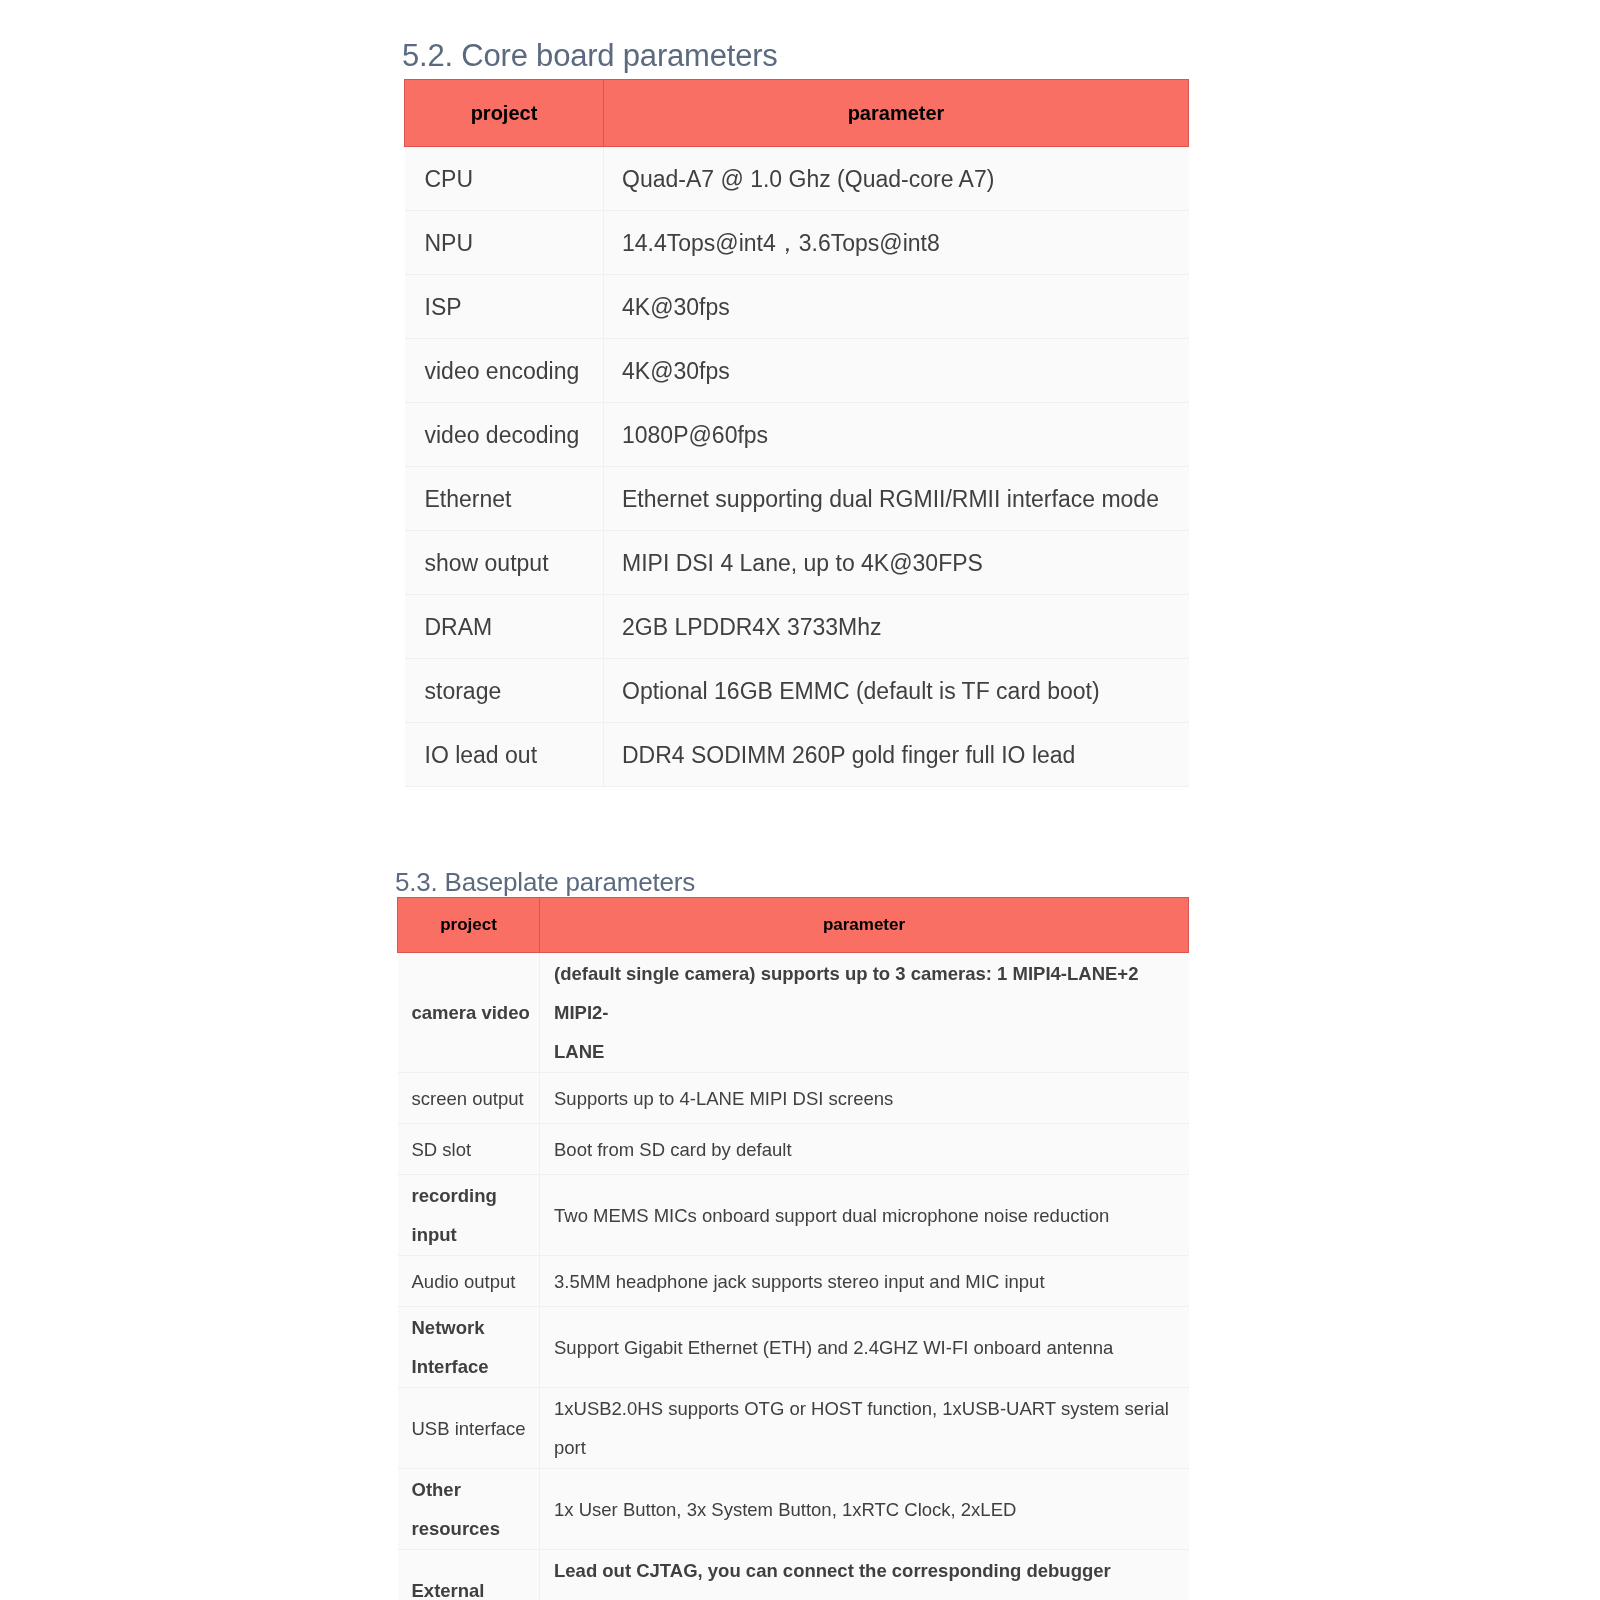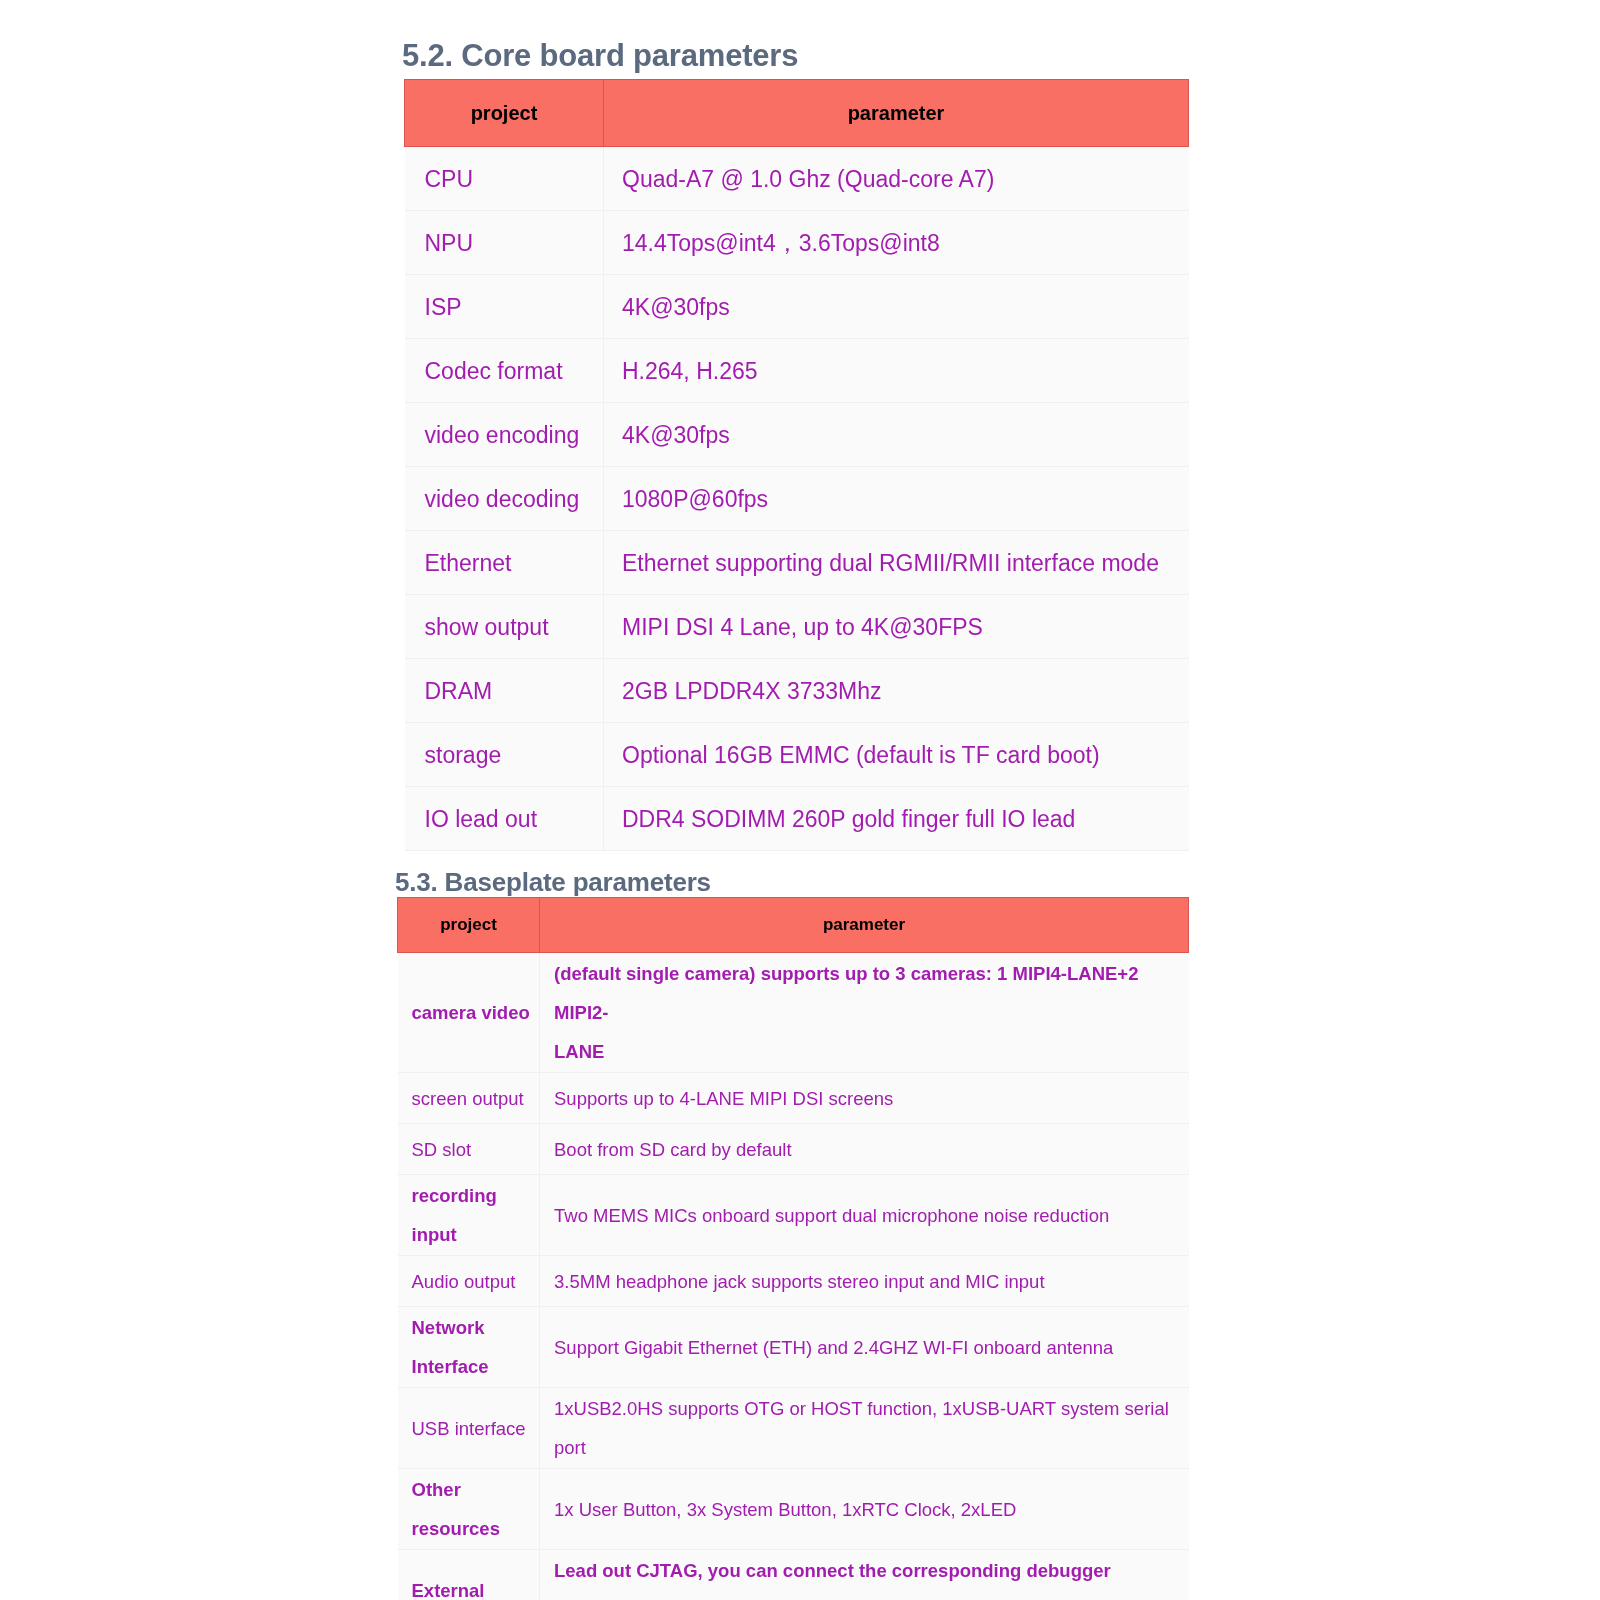--- a/index.html
+++ b/index.html
@@ -17,21 +17,21 @@
   .page {
     position: relative;
     width: 1600px;
     height: 1600px;
     box-sizing: border-box;
   }
 
   
   .heading {
     color: #5b6a7f;
-    font-weight: bold;
+    font-weight: normal;
     letter-spacing: -0.2px;
     text-align: center;
   }
   .heading-1 {
     position: absolute;
     left: 402px;
     top: 10px;
     font-size: 31px;
     line-height: 40px;
   }
@@ -55,21 +55,21 @@
     color: #000000;
     font-weight: bold;
     text-align: center;
     vertical-align: middle;
   }
   .spec-table td {
     background: #fafafa;
     border: 1px solid #f0f0f0;
     border-left: none;
     border-right: none;
-    color: #a21caf;
+    color: #404040;
     vertical-align: middle;
     font-weight: normal;
   }
   .spec-table td.col-project {
     border-right: 1px solid #f0f0f0;
   }
 
   
   #table-core {
     left: 404px;
@@ -125,24 +125,20 @@
       </tr>
       <tr>
         <td class="col-project">NPU</td>
         <td class="col-parameter">14.4Tops@int4，3.6Tops@int8</td>
       </tr>
       <tr>
         <td class="col-project">ISP</td>
         <td class="col-parameter">4K@30fps</td>
       </tr>
       <tr>
-        <td class="col-project">Codec format</td>
-        <td class="col-parameter">H.264, H.265</td>
-      </tr>
-      <tr>
         <td class="col-project">video encoding</td>
         <td class="col-parameter">4K@30fps</td>
       </tr>
       <tr>
         <td class="col-project">video decoding</td>
         <td class="col-parameter">1080P@60fps</td>
       </tr>
       <tr>
         <td class="col-project">Ethernet</td>
         <td class="col-parameter">Ethernet supporting dual RGMII/RMII interface mode</td>

